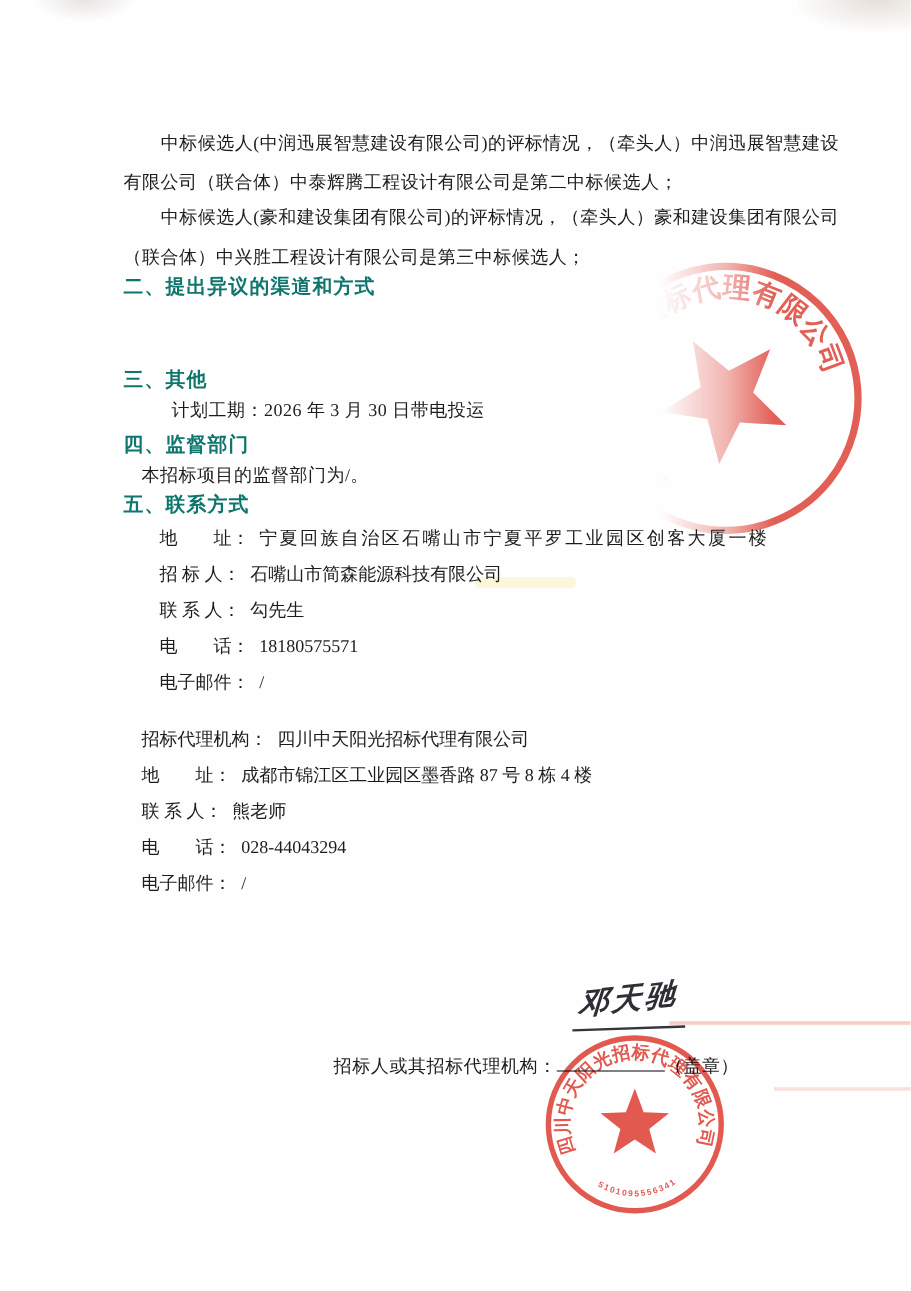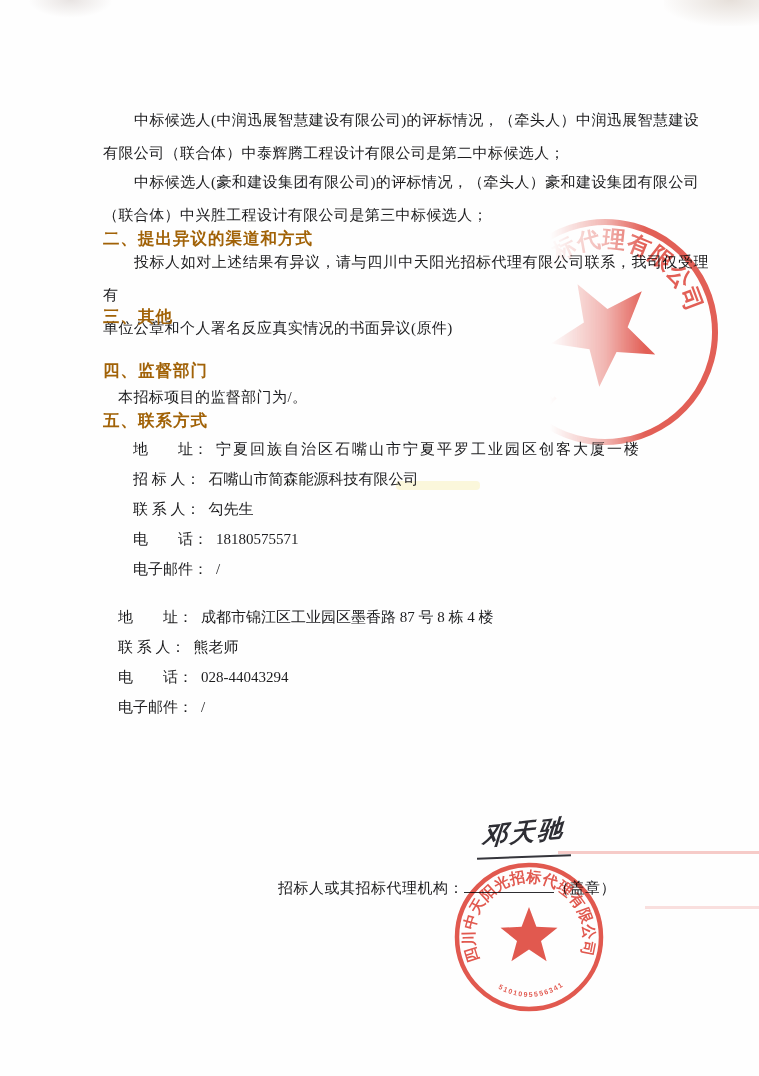--- a/index.html
+++ b/index.html
@@ -17,21 +17,21 @@
     background:radial-gradient(ellipse at 50% 0%,rgba(205,195,192,.45),rgba(205,195,192,0) 70%);}
   .smudge.tr{left:664px;top:0;width:95px;height:26px;
     background:radial-gradient(ellipse at 70% 0%,rgba(210,198,188,.55),rgba(210,198,188,0) 75%);}
   .line{position:absolute;left:103px;right:50px;font-size:15px;line-height:33px;
     letter-spacing:.4px;text-align:justify;}
   .line.cl{line-height:30px;}
   .ind p{text-indent:31px;}
   .line p{margin:0;text-indent:0;}
   .ind p.first{text-indent:31px;}
   .heading{position:absolute;left:103px;font-size:16.5px;font-weight:bold;line-height:26px;
-    font-family:Liberation Serif, serif;letter-spacing:1px;color:#a16207;}
+    font-family:Liberation Sans, sans-serif;letter-spacing:1px;color:#0f766e;}
   .contact{position:absolute;font-size:15px;}
   .contact .row{height:30px;line-height:30px;white-space:nowrap;}
   .contact .val{margin-left:8px;}
   .contact .val.ls{letter-spacing:2px;}
   .sigline{position:absolute;font-size:15px;line-height:22px;white-space:nowrap;letter-spacing:.5px;}
   .blank-ul{display:inline-block;border-bottom:1.5px solid #2e2e32;height:16px;vertical-align:baseline;}
   .hand-sig{
     position:absolute;left:482px;top:820px;
     font-family:"DejaVu Sans",sans-serif;font-style:italic;font-weight:bold;
     font-size:25px;color:#2e2e34;letter-spacing:3px;
@@ -65,26 +65,23 @@
   <div class="line ind" style="top:166px;">
     <p class="first">中标候选人(豪和建设集团有限公司)的评标情况，（牵头人）豪和建设集团有限公司</p>
     <p>（联合体）中兴胜工程设计有限公司是第三中标候选人；</p>
   </div>
   <div class="line ind" style="top:104px;">
     <p class="first">中标候选人(中润迅展智慧建设有限公司)的评标情况，（牵头人）中润迅展智慧建设</p>
     <p>有限公司（联合体）中泰辉腾工程设计有限公司是第二中标候选人；</p>
   </div>
 
   <div class="heading" style="top:226px;">二、提出异议的渠道和方式</div>
-  <div class="line ind" style="top:246px;">
-    <p class="first">投标人如对上述结果有异议，请与四川中天阳光招标代理有限公司联系，我司仅受理有</p>
-    <p>单位公章和个人署名反应真实情况的书面异议(原件)</p>
-  </div>
 
   <div class="heading" style="top:304px;">三、其他</div>
+  <div class="line cl" style="top:328px;padding-left:40px;">计划工期：2026 年 3 月 30 日带电投运</div>
 
   <div class="heading" style="top:358px;">四、监督部门</div>
   <div class="line cl" style="top:382px;padding-left:15px;">本招标项目的监督部门为/。</div>
 
   <div class="heading" style="top:408px;">五、联系方式</div>
 
   <div class="contact" style="left:133px;top:434px;">
     <div class="row">
       <span class="lbl">地　　址：</span><span class="val ls">宁夏回族自治区石嘴山市宁夏平罗工业园区创客大厦一楼</span>
     </div>
@@ -96,20 +93,23 @@
     </div>
     <div class="row">
       <span class="lbl">电　　话：</span><span class="val">18180575571</span>
     </div>
     <div class="row">
       <span class="lbl">电子邮件：</span><span class="val">/</span>
     </div>
   </div>
 
   <div class="contact" style="left:118px;top:602px;">
+    <div class="row">
+      <span class="lbl">招标代理机构：</span><span class="val">四川中天阳光招标代理有限公司</span>
+    </div>
     <div class="row">
       <span class="lbl">地　　址：</span><span class="val">成都市锦江区工业园区墨香路 87 号 8 栋 4 楼</span>
     </div>
     <div class="row">
       <span class="lbl">联 系 人：</span><span class="val">熊老师</span>
     </div>
     <div class="row">
       <span class="lbl">电　　话：</span><span class="val">028-44043294</span>
     </div>
     <div class="row">

